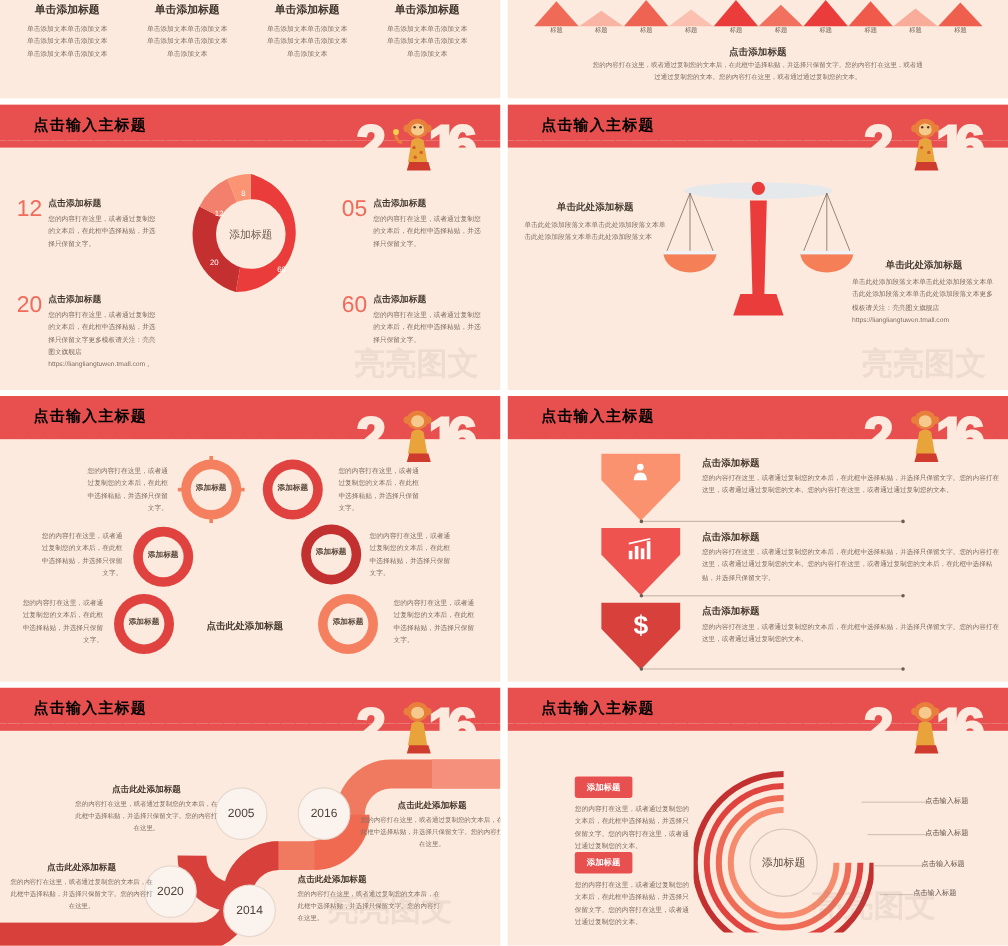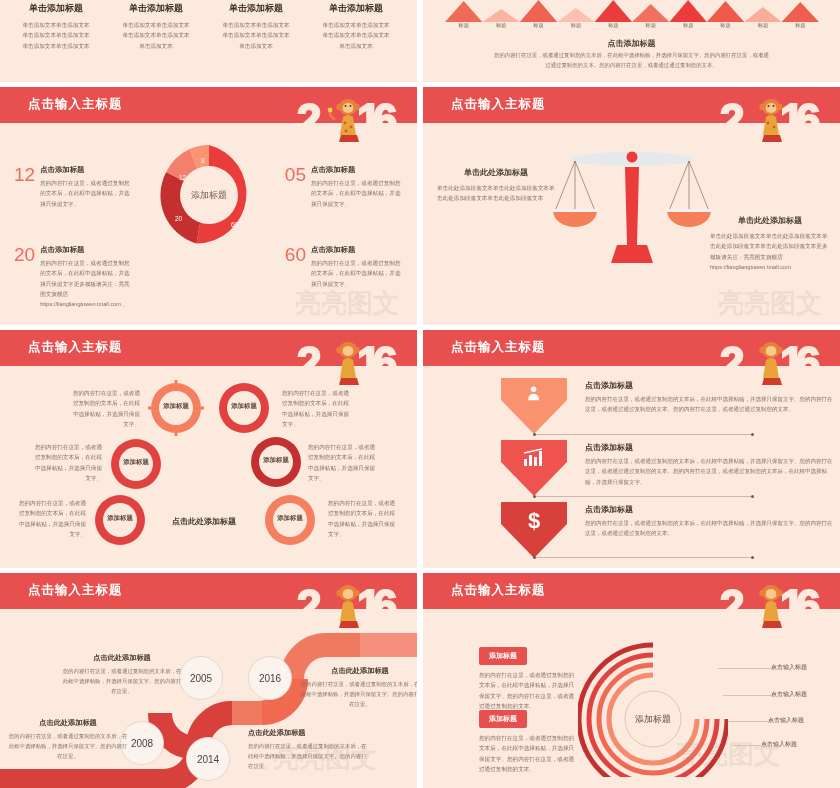--- a/index.html
+++ b/index.html
@@ -2,21 +2,21 @@
 <html><head>
 <meta charset="utf-8">
 <style>
   html,body{margin:0;padding:0;background:#ffffff;}
   body{width:840px;height:788px;font-family:"Liberation Sans","DejaVu Sans",sans-serif;}
   .sheet{width:840px;height:788px;display:grid;grid-template-columns:417px 417px;grid-template-rows:82px 238px 238px 223px;column-gap:6px;row-gap:5px;background:#ffffff;}
   .panel{position:relative;background:#fcead f;background:#fceade;overflow:hidden;}
   .panel{background:#fcead e;background:#fdeade;}
   
   .banner{position:absolute;left:0;top:0;width:100%;height:36px;background:#e8504f;}
-  .banner .ttl{position:absolute;left:28px;top:9px;font-size:12.5px;font-weight:bold;color:#ffffff;letter-spacing:1px;}
+  .banner .ttl{position:absolute;left:28px;top:9px;font-size:12.5px;font-weight:bold;color:#000000;letter-spacing:1px;}
   .zig{position:absolute;left:0;top:30px;width:100%;height:9px;
        background:
         repeating-linear-gradient(135deg,#fdeade 0 0),
         none;}
   .zig{background-image:
       linear-gradient(-45deg,#fdeade 25%,transparent 25%),
       linear-gradient(45deg,#fdeade 25%,transparent 25%);
       background-size:12px 12px;background-position:0 0,0 0;background-repeat:repeat-x;background-color:transparent;}
   
   .logo2016{position:absolute;right:6px;top:2px;width:116px;height:62px;}
@@ -416,21 +416,21 @@
       <path d="M417 32 H330 a34 34 0 0 0 -34 34 a34 34 0 0 1 -34 34 H238 a34 34 0 0 0 -34 34 a34 34 0 0 1 -34 34 H0" stroke="#ef6a50" stroke-width="24" fill="none" stroke-linecap="butt" opacity="0"></path>
       <path d="M417 32 H326 a34 34 0 0 0 -34 34 a34 34 0 0 1 -34 34 H232 a34 34 0 0 0 -34 34 a34 34 0 0 1 -34 34 H0" stroke="#f07a5f" stroke-width="24" fill="none"></path>
       <path d="M232 100 a34 34 0 0 0 -34 34 a34 34 0 0 1 -34 34 H0" stroke="#d8403c" stroke-width="24" fill="none"></path>
       <path d="M160 100 A34 34 0 0 0 198 134" stroke="#d8403c" stroke-width="24" fill="none"></path>
       <path d="M417 32 H360" stroke="#f4907c" stroke-width="24" fill="none"></path>
       <path d="M296 66 a34 34 0 0 1 -34 34" stroke="#ef6a50" stroke-width="24" fill="none"></path>
     </svg>
 
     <div class="yearc" style="left:179px;top:83px">2005</div>
     <div class="yearc" style="left:248px;top:83px">2016</div>
-    <div class="yearc" style="left:120px;top:148px">2008</div>
+    <div class="yearc" style="left:120px;top:148px">2020</div>
     <div class="yearc" style="left:186px;top:164px">2014</div>
 
     <div class="tlbl" style="left:62px;top:80px;text-align:center">
       <div class="h">点击此处添加标题</div>
       <div class="b">您的内容打在这里，或者通过复制您的文本后，在此框中选择粘贴，并选择只保留文字。您的内容打在这里。</div>
     </div>
     <div class="tlbl" style="left:300px;top:93px;text-align:center">
       <div class="h">点击此处添加标题</div>
       <div class="b">您的内容打在这里，或者通过复制您的文本后，在此框中选择粘贴，并选择只保留文字。您的内容打在这里。</div>
     </div>

